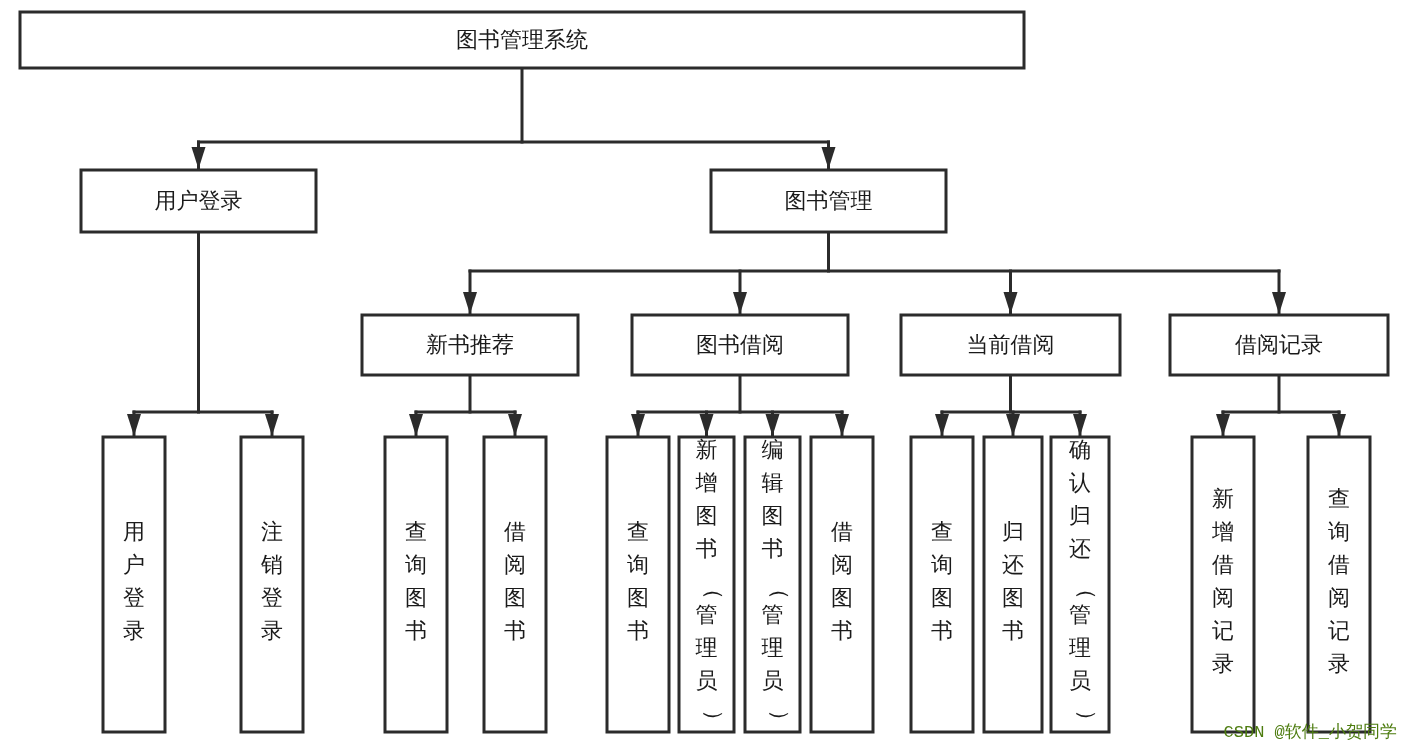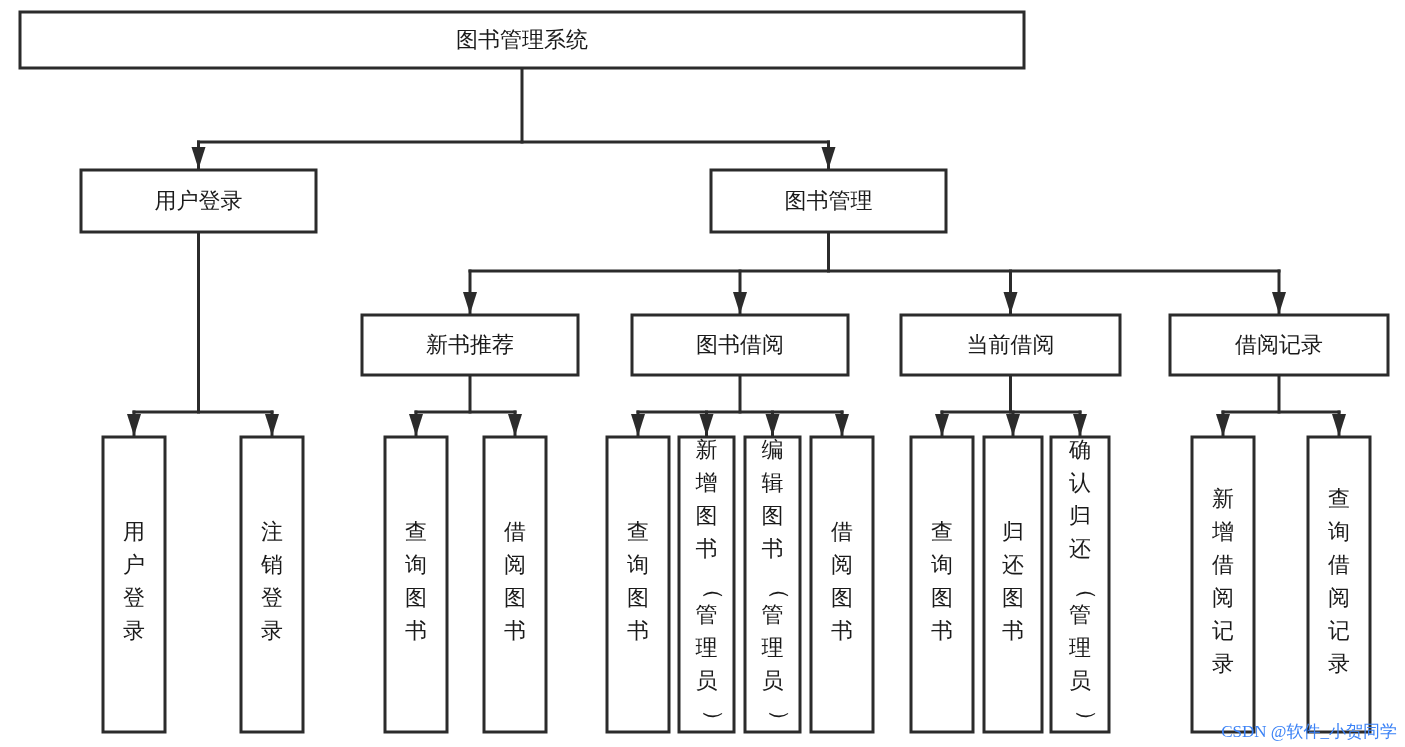--- a/index.html
+++ b/index.html
@@ -53,23 +53,23 @@
     stroke-linecap: square;
   }
   .arrow-head {
     fill: #2b2b2b;
     stroke: none;
   }
   .watermark {
     position: absolute;
     right: 8px;
     bottom: 4px;
-    font-family: Liberation Serif, serif;
+    font-family: Liberation Mono, monospace;
     font-size: 17px;
-    color: #3b82f6;
+    color: #4d7c0f;
     white-space: nowrap;
     user-select: none;
   }
 </style>
 </head>
 <body>
 
 <div id="diagram-root">
   <svg class="diagram-canvas" id="diagram-svg" viewBox="0 0 1405 747" xmlns="http://www.w3.org/2000/svg">
       <g>

